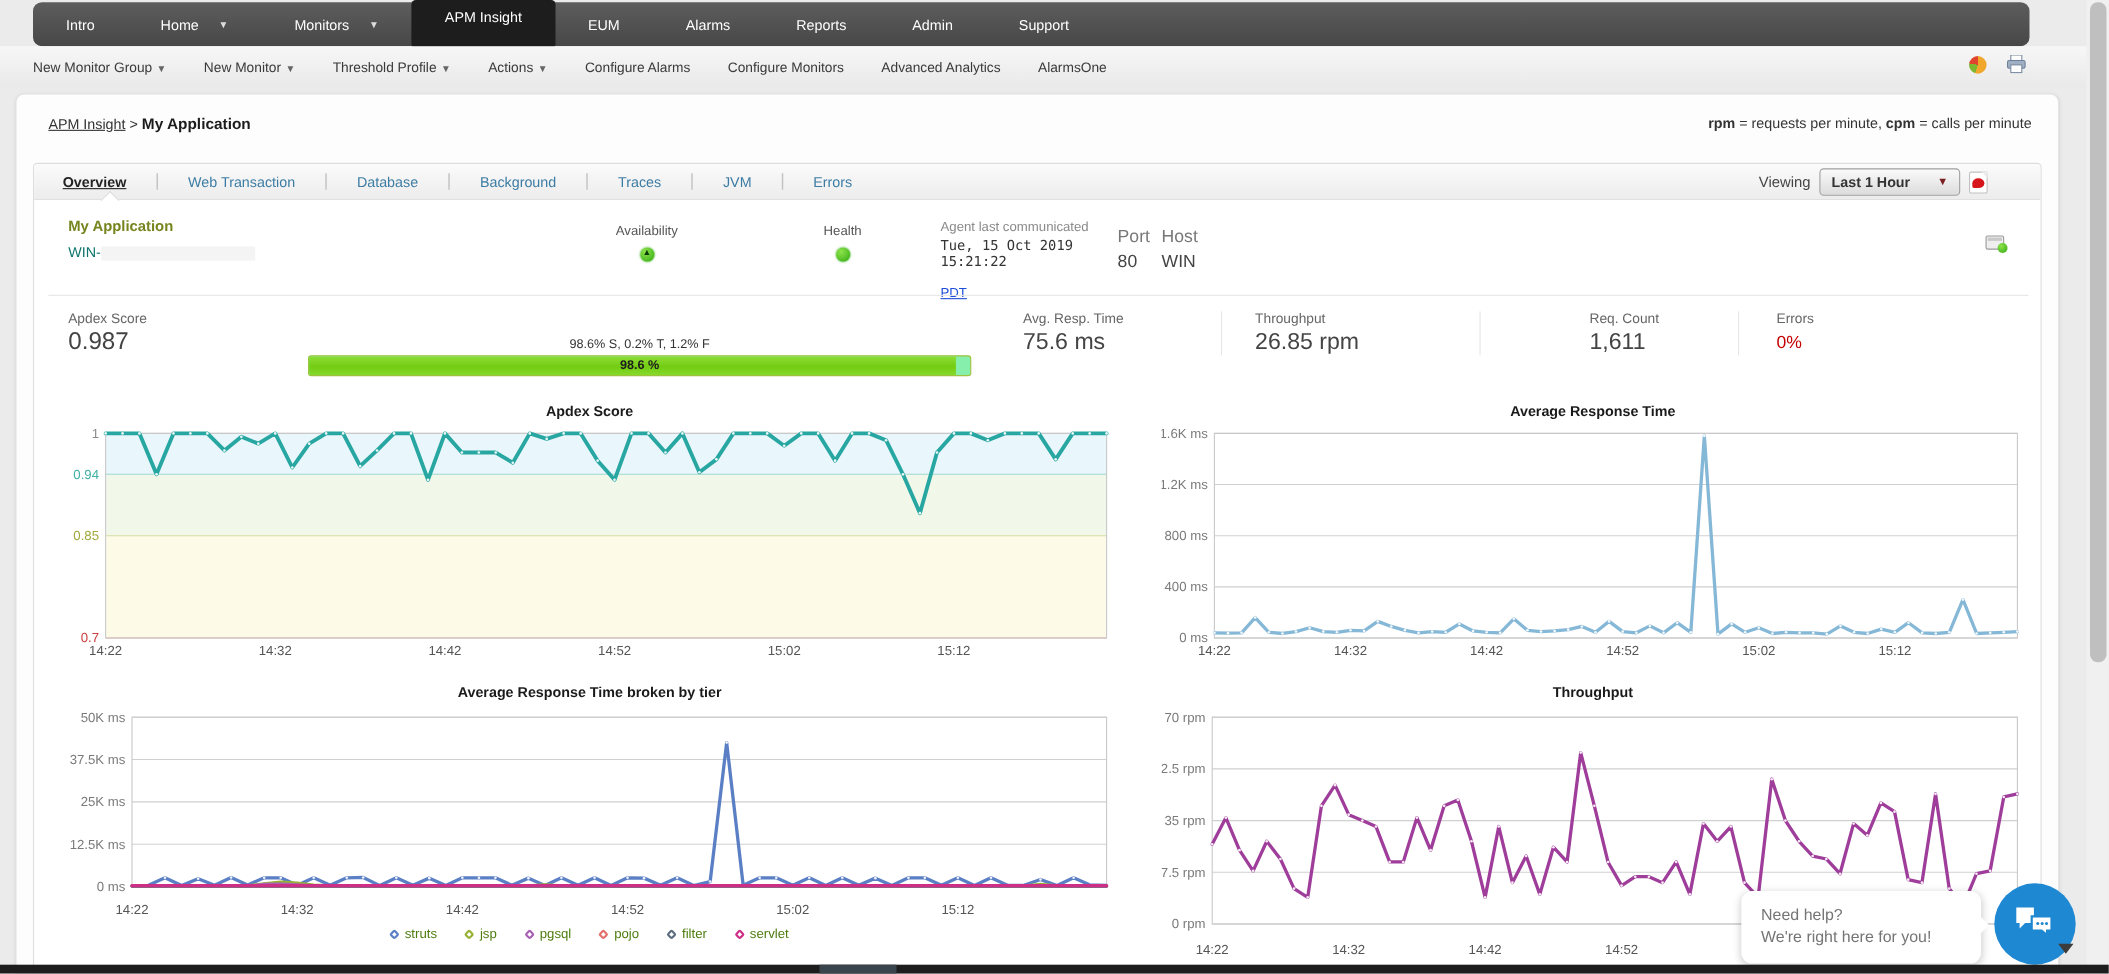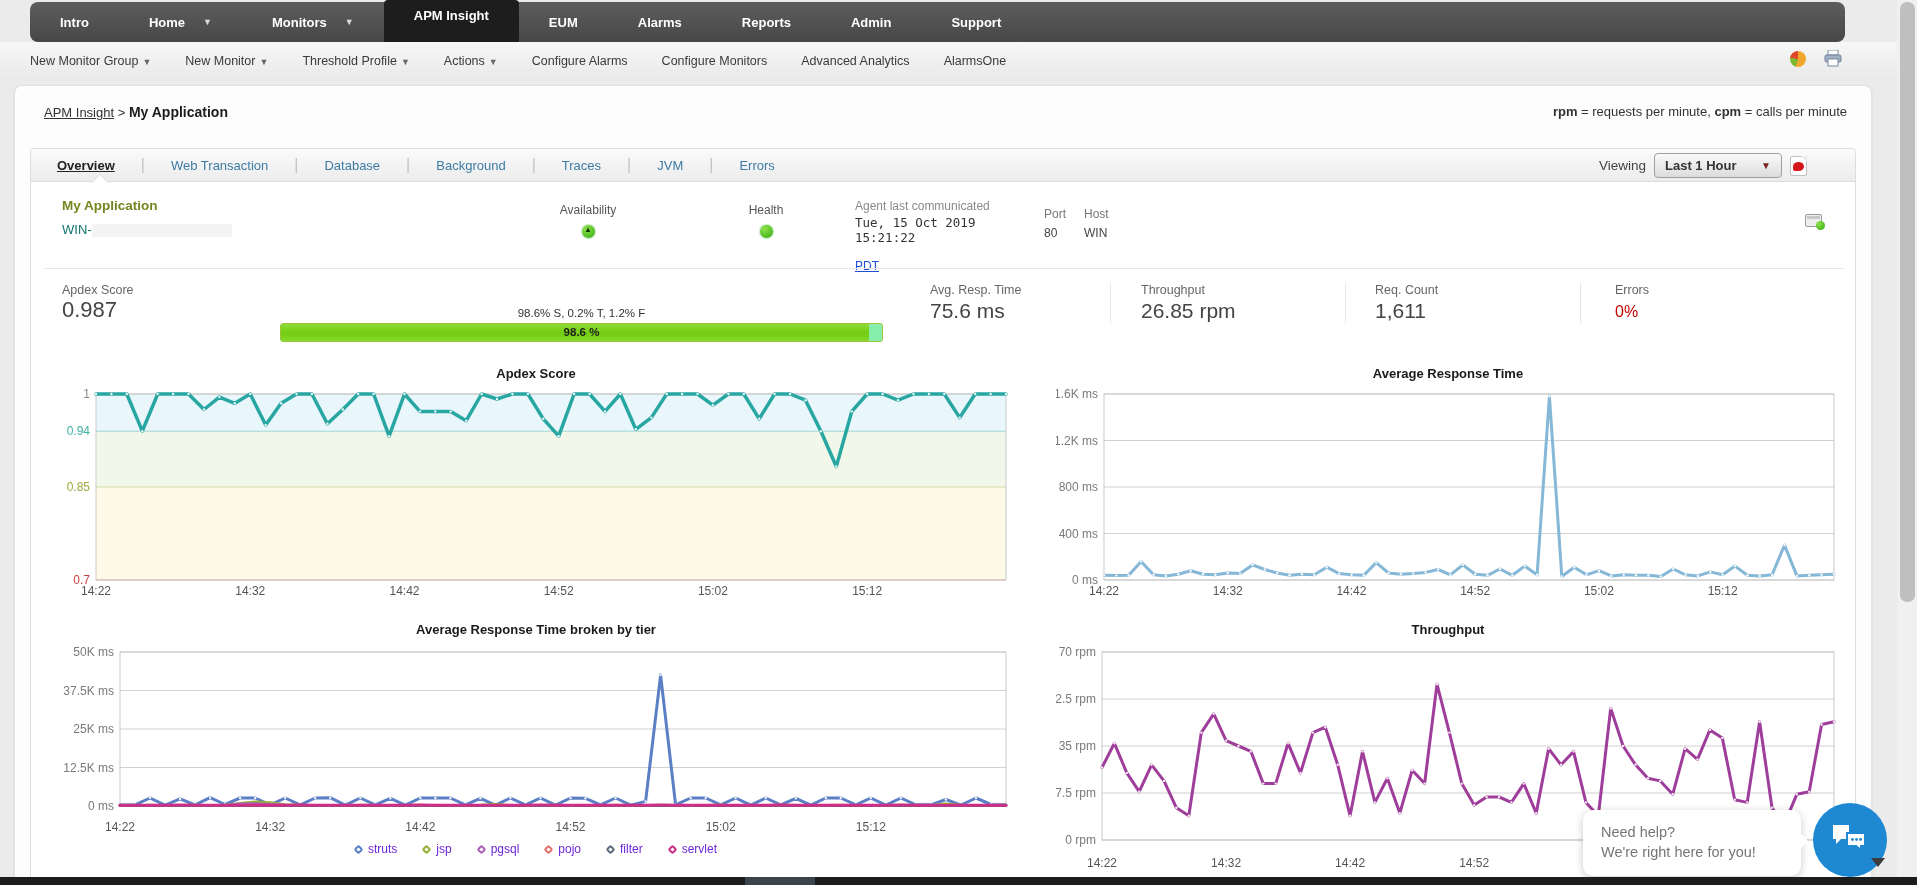--- a/index.html
+++ b/index.html
@@ -3,21 +3,21 @@
 <meta charset="utf-8">
 <style>
   * { margin:0; padding:0; box-sizing:border-box; }
   html,body { width:1917px; height:885px; overflow:hidden; background:#ebebeb;
     font-family:"Liberation Sans", sans-serif; color:#333; }
 
   
   #topnav { position:absolute; left:30px; top:2px; width:1815px; height:40px;
     background:linear-gradient(#5d5d5d,#474747); border-radius:8px; display:flex; align-items:stretch; }
   .nav-item { color:#fff; font-size:13px; display:flex; align-items:center; gap:18px;
-    padding:16px 30px; cursor:pointer; white-space:nowrap;font-weight:bold; }
+    padding:16px 30px; cursor:pointer; white-space:nowrap; }
   .nav-item.active { background:#1d1d1d; border-radius:4px; margin:-2px 0; padding-top:2px; }
   .nav-caret { font-size:9px; color:#ddd; }
 
   
   #toolbar { position:absolute; left:0; top:42px; width:1897px; height:38px;
     background:linear-gradient(#f7f7f7,#e9e9e9); display:flex; align-items:center; padding-left:30px; }
   .tb-item { font-size:12.5px; color:#3a3a3a; margin-right:34px; cursor:pointer; white-space:nowrap; }
   .tb-caret { font-size:9px; color:#666; margin-left:4px; }
   #toolbar-icons { position:absolute; right:75px; top:50px; display:flex; gap:18px; align-items:center; }
   .pie-ico { width:16px; height:16px; border-radius:50%;
@@ -61,21 +61,21 @@
   #app-host { position:absolute; left:62px; top:222px; font-size:13px; color:#0f766e; }
   .redact { display:inline-block; background:#f4f4f4; height:13px; vertical-align:middle; }
   .status-col { position:absolute; text-align:center; font-size:12px; color:#555; }
   .orb { width:13px; height:13px; border-radius:50%; margin:8px auto 0;
     background:radial-gradient(circle at 35% 30%, #8ee24a, #2faa12); box-shadow:0 0 2px #2faa12; position:relative; }
   .orb.arrow:before { content:"▲"; position:absolute; left:0; right:0; top:0px; font-size:8px; color:#0c3a05; }
   #agent-block { position:absolute; left:855px; top:199px; width:175px; }
   #agent-label { font-size:12px; color:#8a8a8a; }
   #agent-time { font-size:12.5px; color:#333; font-family:"DejaVu Sans Mono", monospace; margin-top:2px; }
   #agent-tz { font-size:12px; color:#1d4ed8; margin-top:14px;text-decoration:underline; }
-  .kv { position:absolute; top:207px; font-size:12px; color:#777;margin-left:28px; }
+  .kv { position:absolute; top:207px; font-size:16px; color:#777; }
   .kv .v { display:block; margin-top:5px; color:#444; }
   #tmpl-ico { position:absolute; right:95px; top:214px; width:17px; height:13px; background:#eee;
     border:1px solid #9a9a9a; border-radius:2px; }
   #tmpl-ico:before { content:""; position:absolute; left:1px; top:1px; right:1px; height:3px; background:#c9c9c9; }
   #tmpl-ico:after { content:""; position:absolute; right:-4px; bottom:-4px; width:9px; height:9px;
     border-radius:50%; background:radial-gradient(circle at 35% 30%, #8ee24a, #2faa12); }
 
   
   #metrics-divider { position:absolute; left:44px; top:268px; width:1800px; height:1px; background:#e6e6e6; }
   #apdex-label { position:absolute; left:62px; top:283px; font-size:12.5px; color:#666; }
@@ -94,21 +94,21 @@
   .metric .mv.red { color:#c40000; font-size:16px; margin-top:6px; }
   .vsep { position:absolute; top:283px; width:1px; height:40px; background:#e6e6e6; }
 
   
   .chart { position:absolute; }
   .chart-title { text-align:center; font-size:13px; font-weight:bold; color:#1a1a1a; height:22px; }
   #c0 { left:60px; top:366px; width:952px; }
   #c1 { left:1056px; top:366px; width:784px; }
   #c2 { left:60px; top:622px; width:952px; }
   #c3 { left:1056px; top:622px; width:784px; }
-  .legend { display:flex; justify-content:center; gap:26px; margin-top:6px; font-size:12px; color:#6d28d9; }
+  .legend { display:flex; justify-content:center; gap:26px; margin-top:6px; font-size:12px; color:#4d7c0f; }
   .legend .li { display:flex; align-items:center; gap:6px; }
   .lmark { width:7px; height:7px; background:#fff; border:2px solid #000; transform:rotate(45deg); border-radius:2px; }
 
   
   #chat-tip { position:absolute; left:1583px; top:810px; width:218px; height:66px; background:#fff;
     border-radius:10px; box-shadow:0 2px 8px rgba(0,0,0,.22); padding:12px 0 0 18px; }
   #chat-tip .t1, #chat-tip .t2 { font-size:14.5px; color:#757575; line-height:20px; }
   #chat-tip:after { content:""; position:absolute; right:-5px; top:26px; width:10px; height:10px;
     background:#fff; transform:rotate(45deg); }
   #chat-btn { position:absolute; left:1813px; top:803px; width:74px; height:74px; border-radius:50%;
@@ -250,21 +250,21 @@
 </div>
 <div id="metric-items">
     <div class="metric" style="left: 930px;">
       <div class="ml">Avg. Resp. Time</div>
       <div class="mv">75.6 ms</div>
     </div>
     <div class="metric" style="left: 1141px;">
       <div class="ml">Throughput</div>
       <div class="mv">26.85 rpm</div>
     </div>
-    <div class="metric" style="left: 1375px;">
+    <div class="metric" style="left: 1445px;">
       <div class="ml">Req. Count</div>
       <div class="mv">1,611</div>
     </div>
     <div class="metric" style="left: 1615px;">
       <div class="ml">Errors</div>
       <div class="mv red">0%</div>
     </div>
     <div class="vsep" style="left: 1110px;"></div>
     <div class="vsep" style="left: 1345px;"></div>
     <div class="vsep" style="left: 1580px;"></div>

